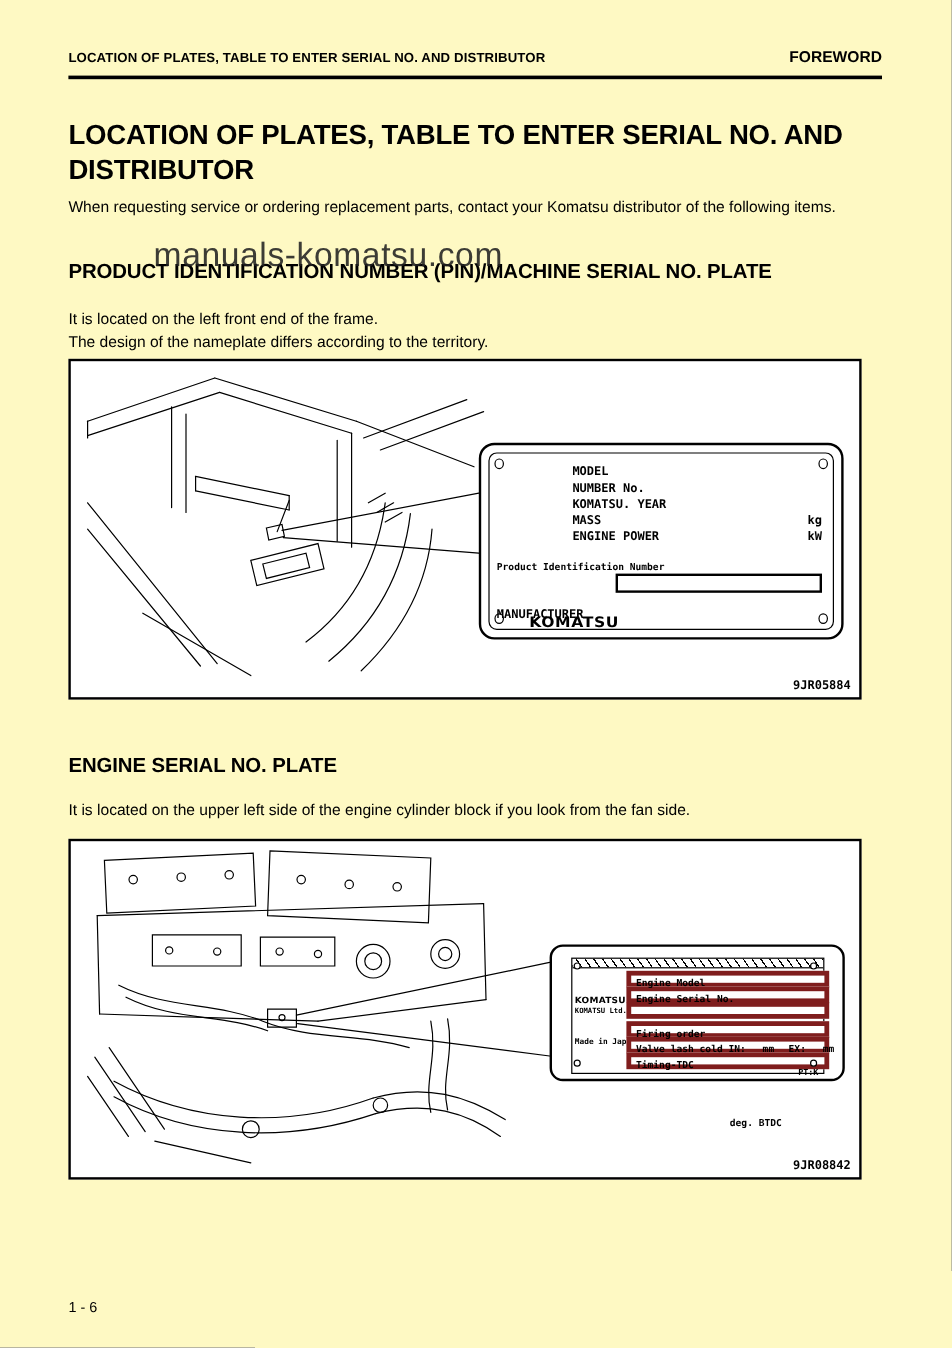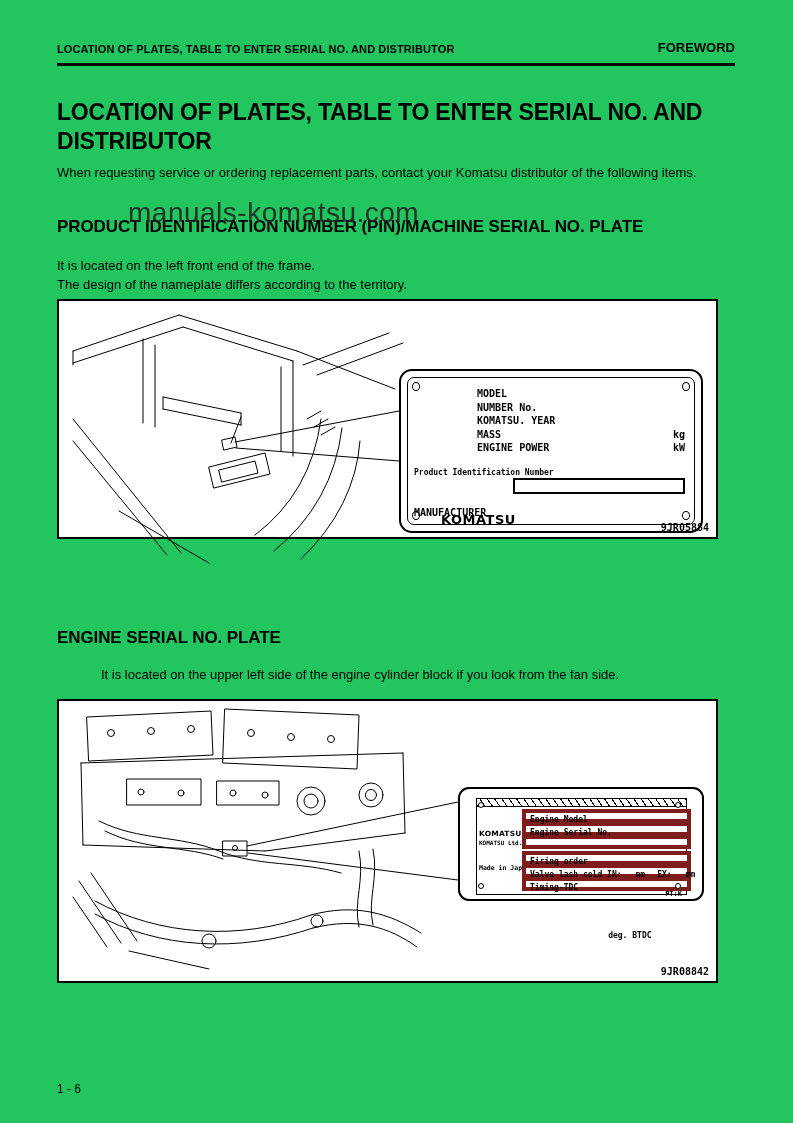--- a/index.html
+++ b/index.html
@@ -1,57 +1,57 @@
 <!DOCTYPE html>
 <html><head>
 <meta charset="utf-8">
 <style>
   * { margin:0; padding:0; box-sizing:border-box; }
   html,body { background:#888; }
   .page {
     position:relative; width:793px; height:1123px; margin:0 auto;
-    background:#22c55e; color:#000;
+    background:#fef9c3; color:#000;
     font-family:"Liberation Sans", sans-serif;
     overflow:hidden;
   }
   
   .hdr {
     position:absolute; left:57px; width:678px; top:40px;
     display:flex; justify-content:space-between; align-items:flex-end;
     border-bottom:3px solid #000; padding-bottom:8px;
   }
   .hdr-left { font-size:11px; font-weight:bold; letter-spacing:0.1px; }
   .hdr-right { font-size:13px; font-weight:bold; }
   
   .doc-title {
     position:absolute; left:57px; top:98px; width:650px;
     font-size:23px; font-weight:bold; line-height:29px; letter-spacing:-0.2px;
   }
   .body-text { position:absolute; left:57px; font-size:13px; line-height:18px; width:690px; }
   .intro   { top:164px; }
   .s1-l1   { top:257px; }
   .s1-l2   { top:276px; }
-  .s2-l1   { top:666px;margin-left:44px; }
+  .s2-l1   { top:666px; }
   .sec-h {
     position:absolute; left:57px; font-size:17px; font-weight:bold; letter-spacing:-0.1px;
     white-space:nowrap;
   }
   .sec-h1 { top:217px; }
   .sec-h2 { top:628px; }
   .watermark {
     position:absolute; left:128px; top:197px;
     font-size:28px; color:#222; opacity:0.88; letter-spacing:0.5px; z-index:5;
     white-space:nowrap;
   }
   .pagenum { position:absolute; left:57px; top:1082px; font-size:12px; }
   
   .fig {
     position:absolute; left:57px; width:661px; border:2px solid #000; background:#fff;
   }
-  .fig1 { top:299px; height:240px; }
+  .fig1 { top:299px; height:284px; }
   .fig2 { top:699px; height:284px; }
   .fig svg { position:absolute; left:0; top:0; }
   .fig-id {
     position:absolute; right:7px; bottom:4px;
     font-family:"DejaVu Sans Mono", monospace; font-size:10px; font-weight:700;
   }
   
   .plate1 {
     position:absolute; left:340px; top:68px; width:304px; height:164px;
     border:2px solid #000; border-radius:13px; background:#fff;

